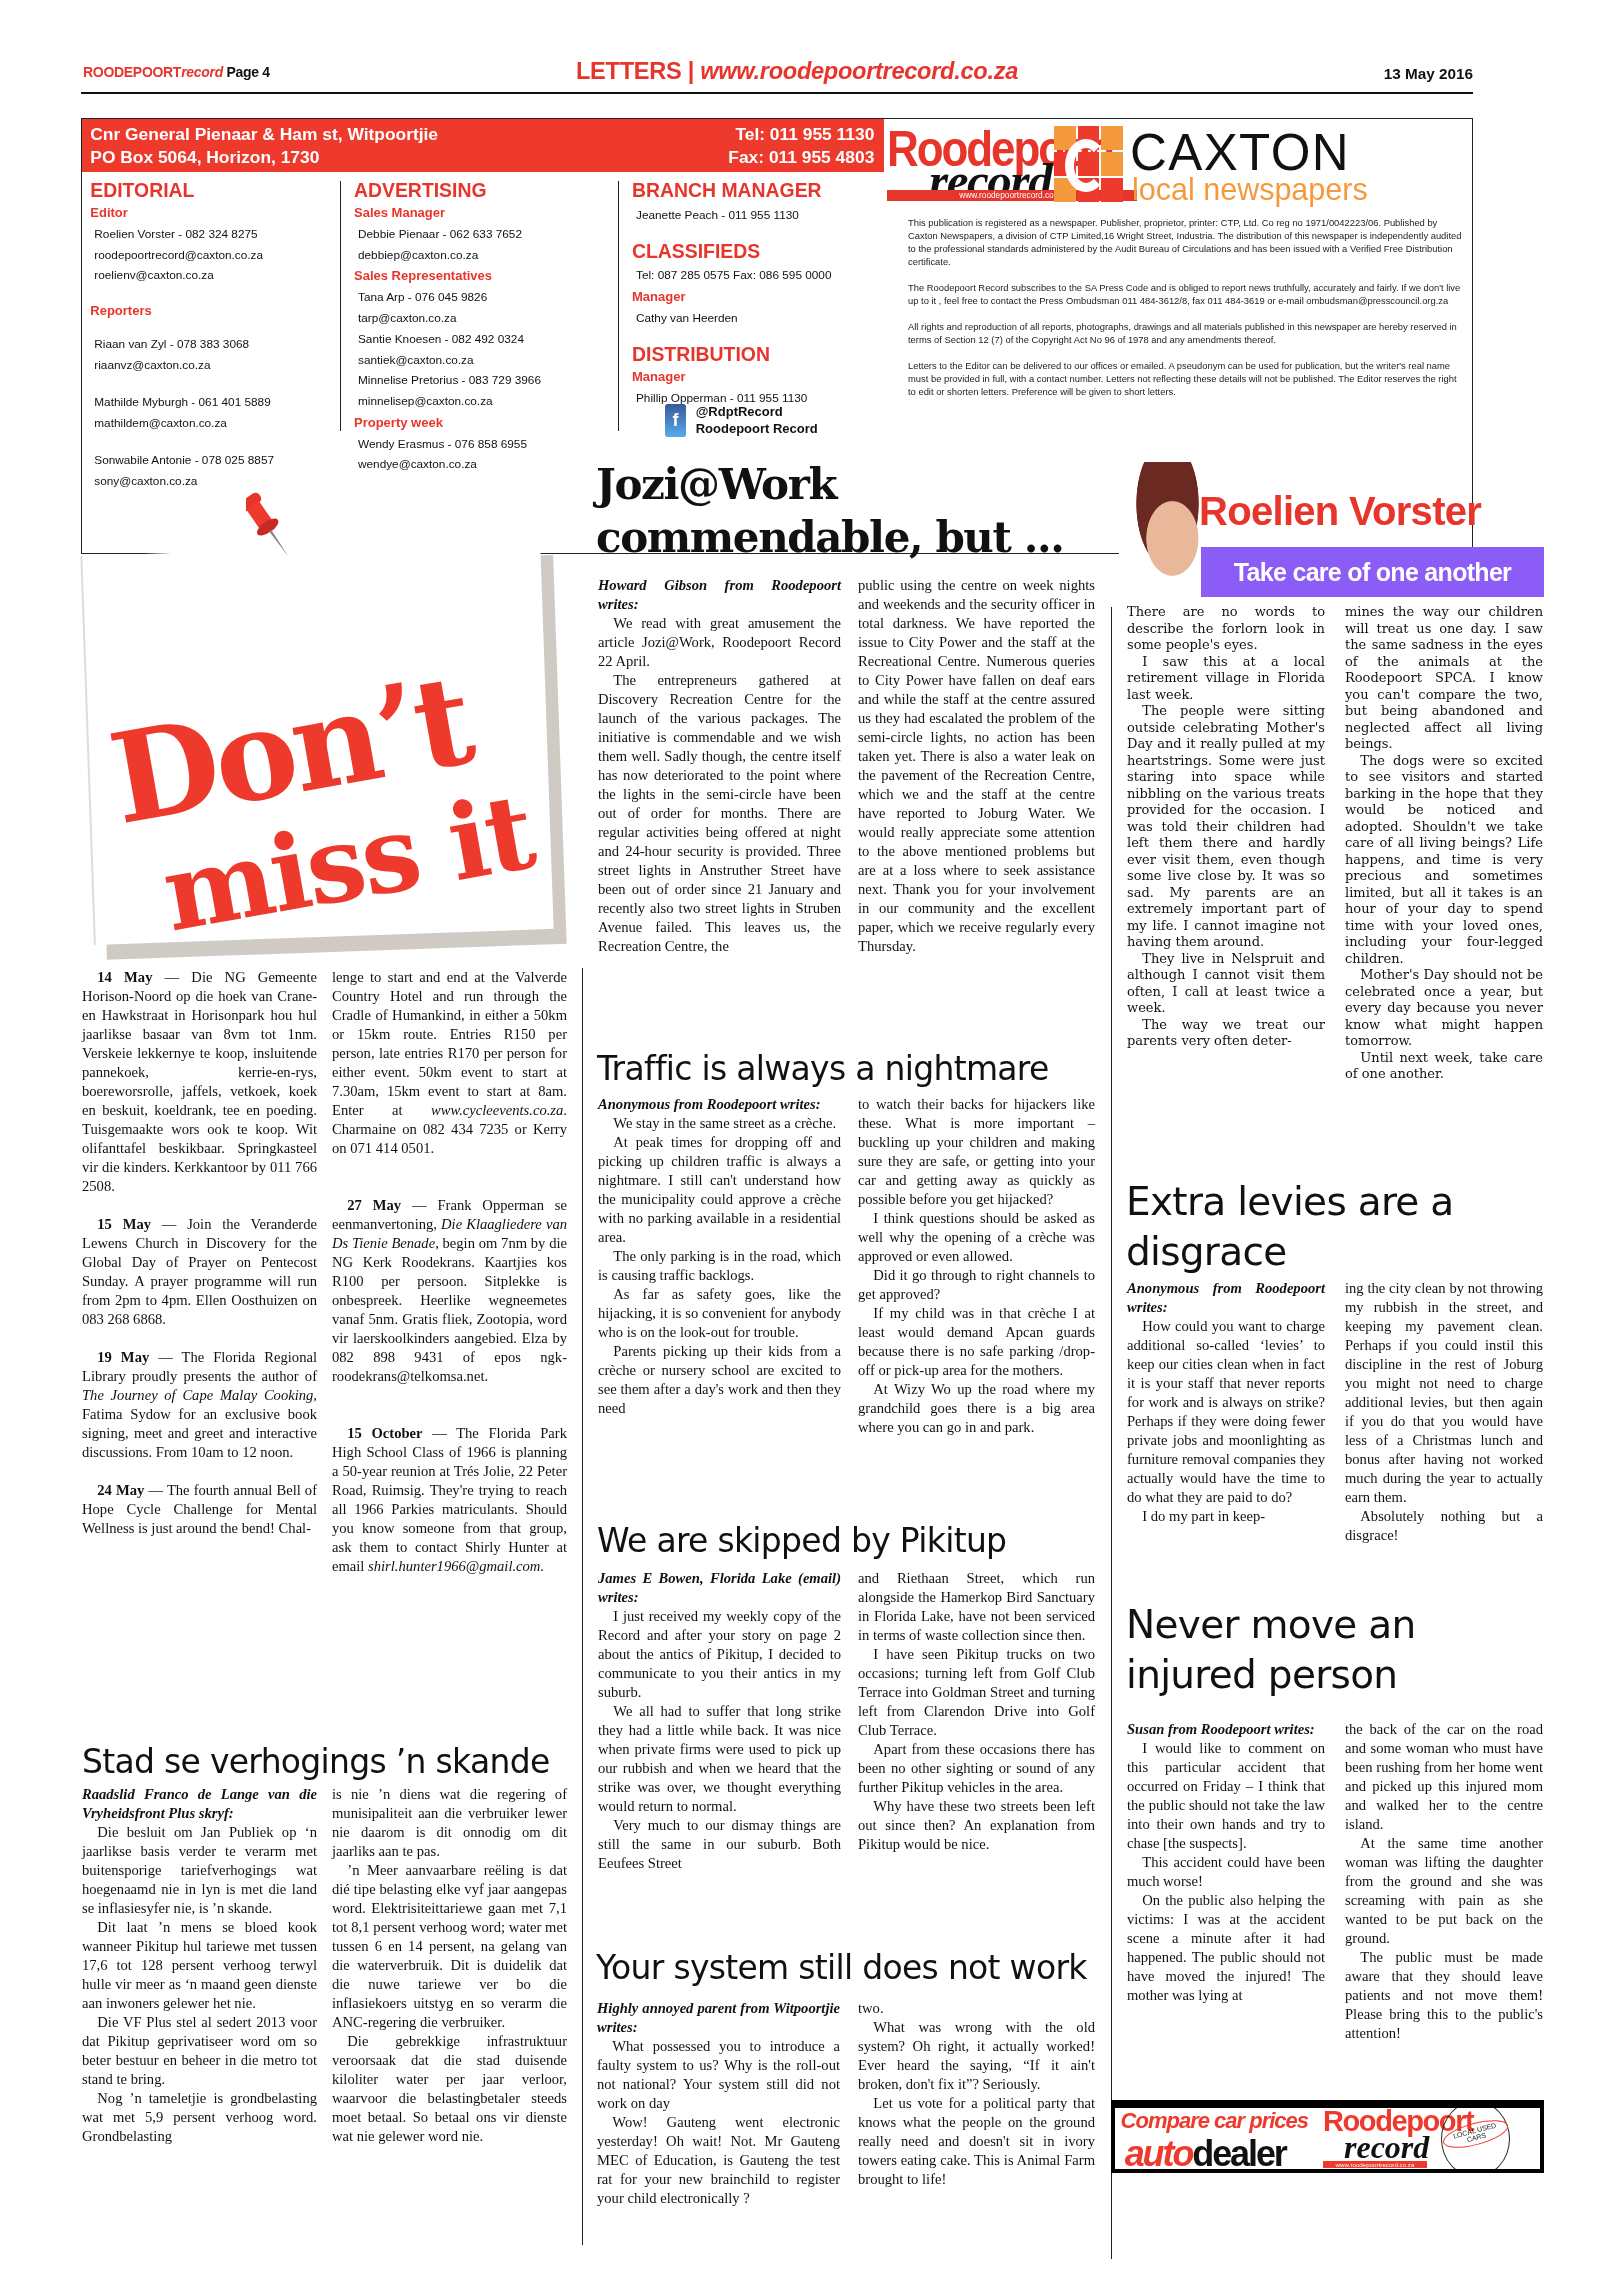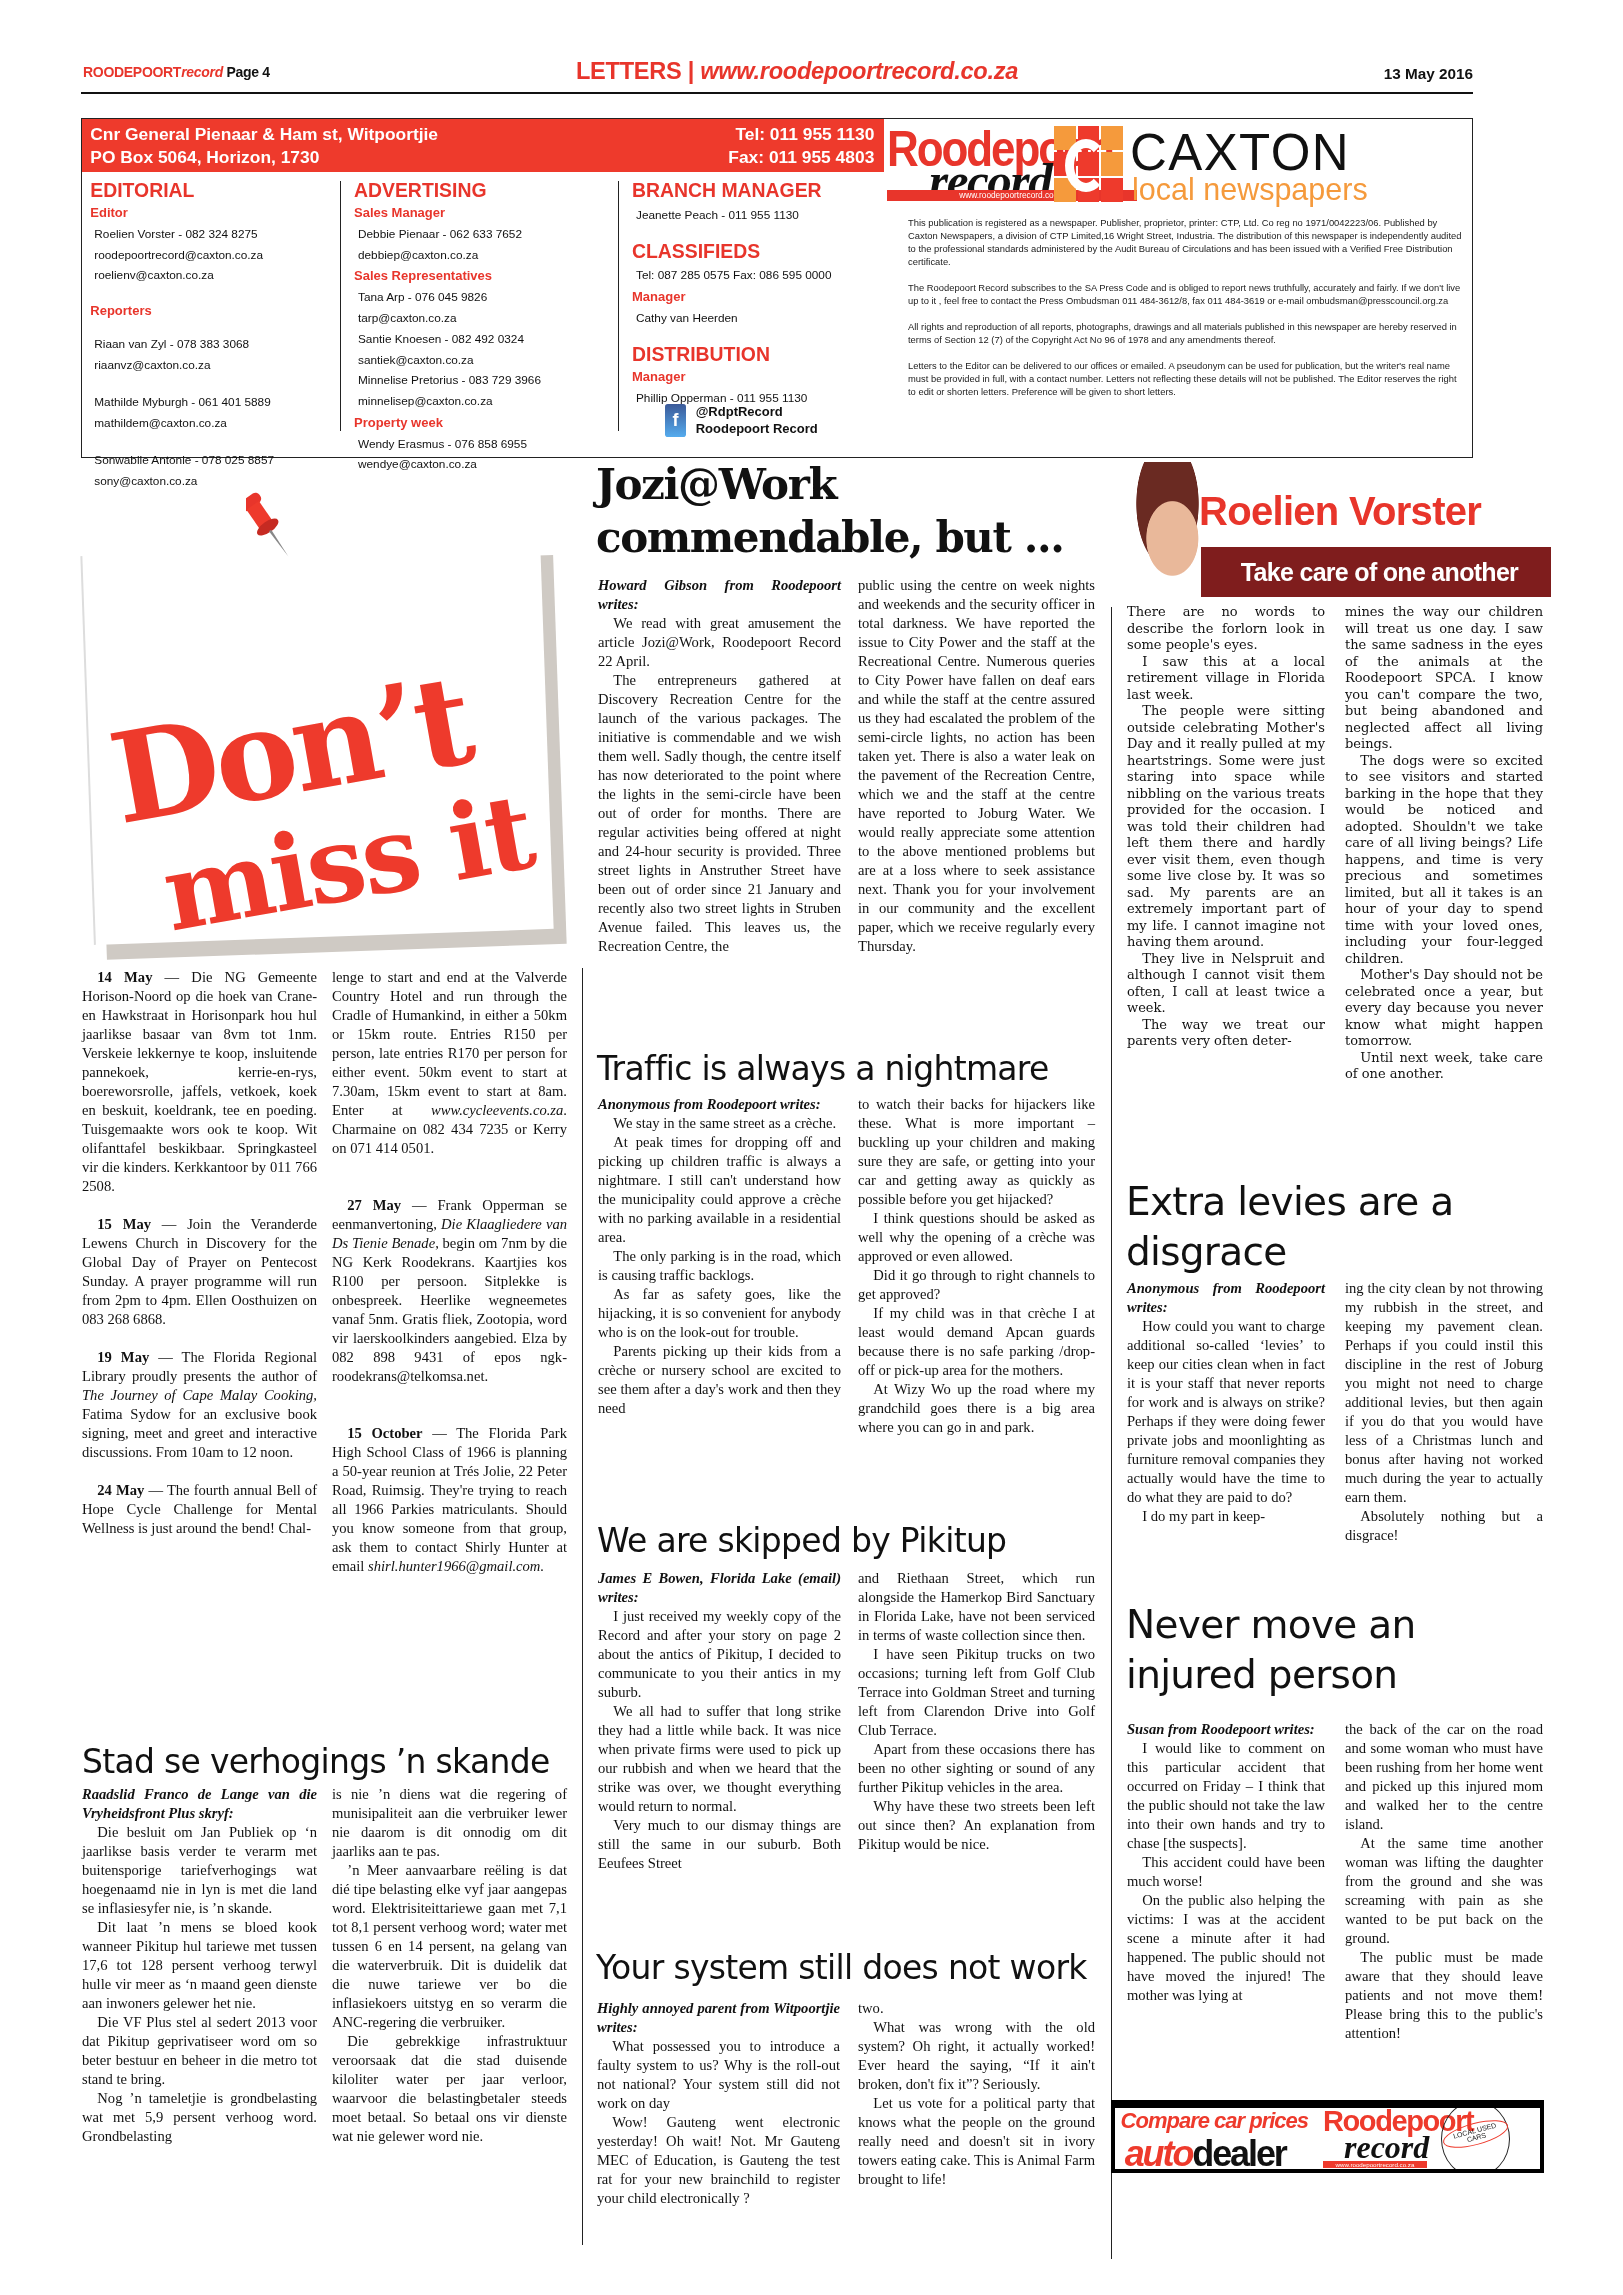--- a/index.html
+++ b/index.html
@@ -8,21 +8,21 @@
   
   .folio { top:64px; font-family:"Liberation Sans", sans-serif; font-weight:bold; font-size:14px; letter-spacing:-0.3px; }
   .folio .r { color:#e8352b; }
   .folio .rec { color:#e8352b; font-style:italic; }
   .section-title { top:58px; left:576px; font-family:"Liberation Sans", sans-serif; font-weight:bold; font-size:23.6px; color:#e8352b; letter-spacing:-0.3px; }
   .section-title .url { font-style:italic; }
   .date { top:65px; right:151px; font-family:"Liberation Sans", sans-serif; font-weight:bold; font-size:15.3px; }
   .topline { top:92px; left:81px; width:1392px; height:2.1px; background:#111; }
 
   
-  .mast { top:118px; left:81px; width:1392px; height:340px; border:1.4px solid #222; box-sizing:border-box; }
+  .mast { top:118px; left:81px; width:1392px; height:436px; border:1.4px solid #222; box-sizing:border-box; }
   .redbar { position:absolute; left:0; top:0; width:802px; height:53px; background:#ee3a2c; color:#fff; font-family:"Liberation Sans", sans-serif; font-weight:bold; font-size:17.4px; line-height:23px; padding:3.5px 8.3px; box-sizing:border-box; }
   .redbar .right { position:absolute; right:9.7px; top:3.5px; text-align:right; }
   .col { position:absolute; top:60px; font-family:"Liberation Sans", sans-serif; font-size:11.8px; line-height:16.7px; }
   .col h3 { margin:0; font-size:19.4px; color:#e8352b; font-weight:bold; line-height:23.6px; }
   .col h4 { margin:1.4px 0 0; font-size:13px; color:#e8352b; font-weight:bold; line-height:18px; }
   .col p { margin:4px; }
   .col .gap { height:12.5px; }
   .vsep { position:absolute; top:62px; width:1.4px; height:250px; background:#222; }
   .social { position:absolute; left:583px; top:285px; display:flex; align-items:center; gap:9.7px; font-family:"Liberation Sans", sans-serif; font-weight:bold; font-size:13px; line-height:16.7px; }
   .social .ico { width:21px; height:33px; background:linear-gradient(#3b5998,#55acee); border-radius:2.8px; color:#fff; font-size:18px; text-align:center; line-height:33px; }
@@ -52,21 +52,21 @@
   .txt p { margin:0; text-indent:15.3px; }
   .txt p.noind { text-indent:0; }
   .txt .byline { font-style:italic; font-weight:bold; text-indent:0; }
   .txt .em { font-style:italic; }
   .txt .gap { height:19px; }
   .head-sans { font-family:"DejaVu Sans", sans-serif; font-size:33px; line-height:42px; letter-spacing:-0.7px; color:#111; white-space:nowrap; }
   .head-serif { font-family:"DejaVu Serif", serif; font-weight:bold; font-size:42px; line-height:53px; letter-spacing:-1.4px; }
   .vrule { width:1.4px; background:#222; }
 
   .columnist-name { top:489px; left:1199px; font-family:"Liberation Sans", sans-serif; font-weight:bold; font-size:40px; color:#e8352b; letter-spacing:-0.7px; }
-  .columnist-tag { top:547px; left:1201px; width:343px; height:50px; background:#7f1d1d; color:#fff; font-family:"Liberation Sans", sans-serif; font-weight:bold; font-size:25px; line-height:50px; text-align:center; letter-spacing:-0.7px;padding-left:7px; }
+  .columnist-tag { top:547px; left:1201px; width:343px; height:50px; background:#8b5cf6; color:#fff; font-family:"Liberation Sans", sans-serif; font-weight:bold; font-size:25px; line-height:50px; text-align:center; letter-spacing:-0.7px; }
   .photo { top:462px; left:1119px; width:97px; height:139px; background:radial-gradient(ellipse at 55% 55%, #e9b89a 0 34%, transparent 35%), radial-gradient(ellipse at 50% 30%, #6a2a22 0 45%, transparent 46%), #fff; }
 
   
   .ad { top:2100px; left:1111px; width:433px; height:73px; border:4.2px solid #000; border-top-width:8.3px; background:#fff; box-sizing:border-box; overflow:hidden; }
   .ad .compare { position:absolute; left:5.6px; top:0; font-family:"Liberation Sans", sans-serif; font-weight:bold; font-style:italic; font-size:22px; color:#ee3a2c; letter-spacing:-1px; }
   .ad .auto { position:absolute; left:9.7px; top:25px; font-family:"Liberation Sans", sans-serif; font-weight:bold; font-size:36px; letter-spacing:-2.1px; }
   .ad .auto .a { color:#ee3a2c; font-style:italic; }
   .ad .rr { position:absolute; left:208px; top:-2.8px; font-family:"Liberation Sans", sans-serif; font-weight:bold; font-size:29px; color:#ee3a2c; letter-spacing:-1.4px; }
   .ad .rec { position:absolute; left:229px; top:21px; font-style:italic; font-weight:bold; font-size:32px; }
   .ad .url { position:absolute; left:208px; top:53px; width:104px; background:#ee3a2c; color:#fff; font-family:"Liberation Sans", sans-serif; font-size:6.2px; text-align:center; }

